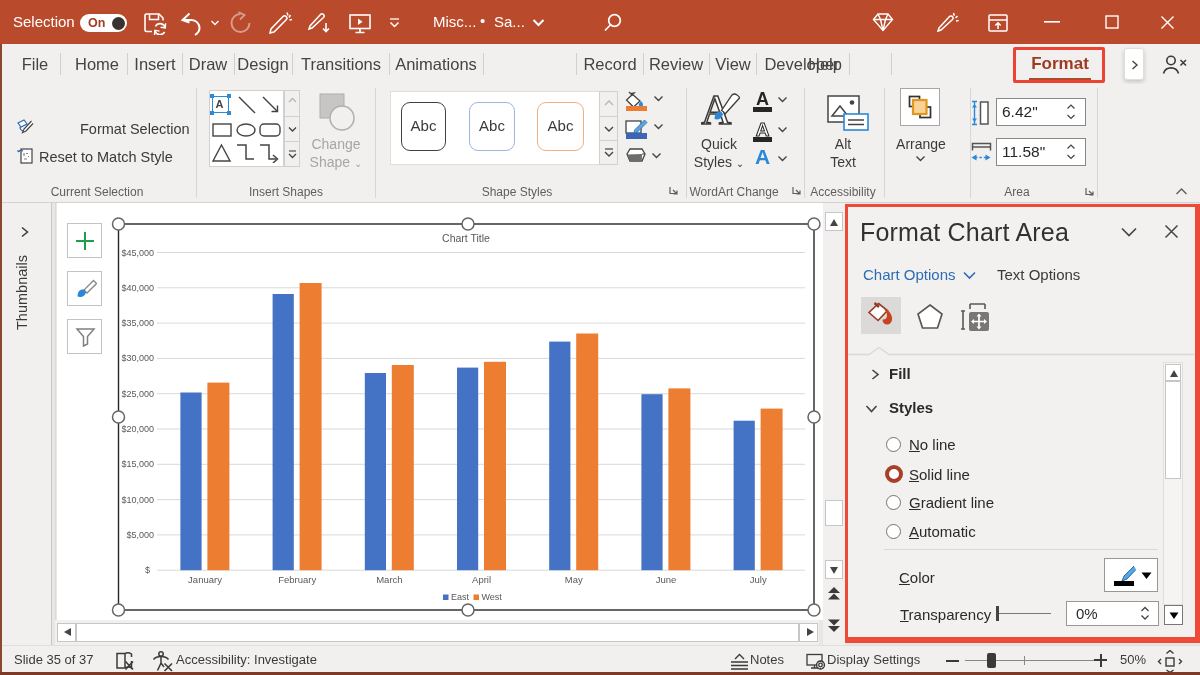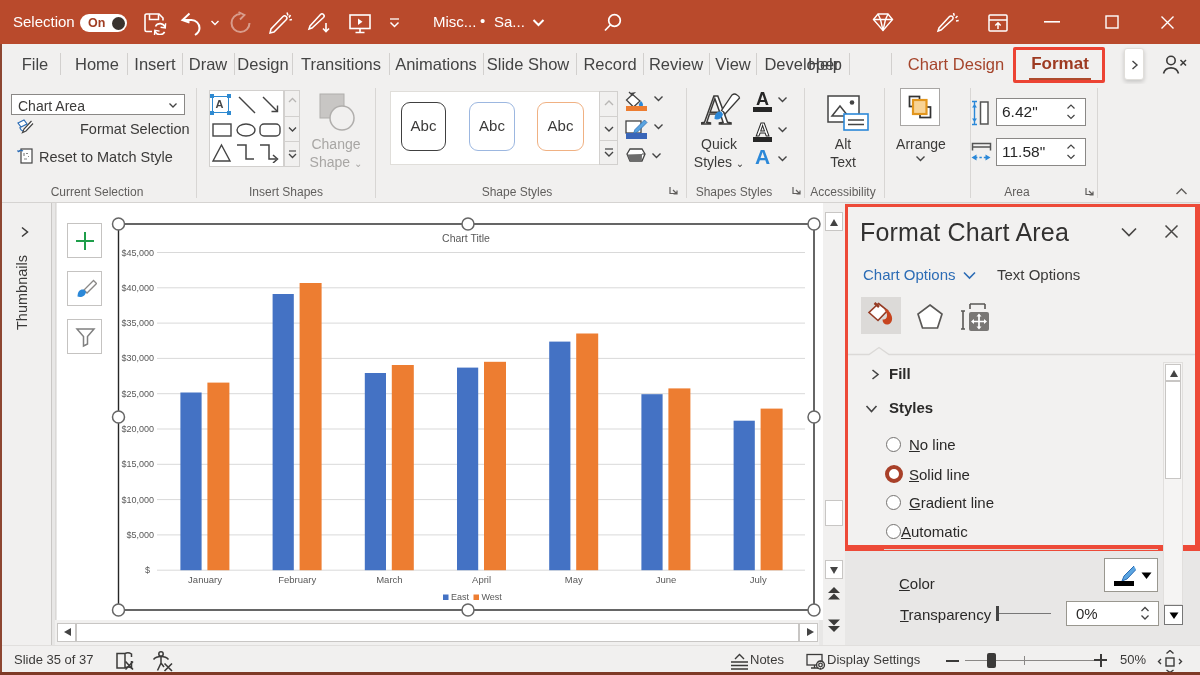--- a/index.html
+++ b/index.html
@@ -16,21 +16,21 @@
 
 #ribbon { position:absolute; left:0; top:84px; width:1200px; height:119px; background:#f1f0ef; border-bottom:1px solid #d5d3d1; }
 .gdiv { position:absolute; top:4px; width:1px; height:110px; background:#d8d6d4; }
 .glabel { position:absolute; top:101px; font-size:12px; color:#605e5c; transform:translateX(-50%); white-space:nowrap; }
 .btntext { font-size:14.5px; color:#3b3a39; }
 
 #main { position:absolute; left:0; top:203px; width:1200px; height:442px; background:#e8e7e6; }
 #leftpane { position:absolute; left:0; top:0; width:52px; height:442px; background:#f1f0ef; border-right:1px solid #c9c7c5; }
 #editbg { position:absolute; left:57px; top:0; width:766px; height:417px; background:#fff; }
 
-#panel { position:absolute; left:845px; top:204px; width:355px; height:347px; background:#f2f1f0; border-style:solid; border-color:#ed4a38; border-width:3px 5px 6px 3px; }
+#panel { position:absolute; left:845px; top:204px; width:355px; height:439px; background:#f2f1f0; border-style:solid; border-color:#ed4a38; border-width:3px 5px 6px 3px; }
 .p15 { position:absolute; font-size:15px; color:#2b2a29; white-space:nowrap; }
 .radio { position:absolute; width:15px; height:15px; border:1.5px solid #757371; border-radius:50%; background:#fff; }
 
 #status { position:absolute; left:0; top:645px; width:1200px; height:30px; background:#f1f0ef; border-top:1px solid #e1dfdd; font-size:13px; color:#3b3a39; }
 #status .sitem { position:absolute; top:0; height:28px; line-height:28px; white-space:nowrap; }
 #winborder-left { position:absolute; left:0; top:44px; width:2px; height:631px; background:#8d4631; z-index:50; }
 #winborder-bottom { position:absolute; left:0; top:672px; width:1200px; height:3px; background:#7e3a26; z-index:50; }
 .vline { position:absolute; width:1px; background:#d2d0ce; }
 .whitebox { position:absolute; background:#fff; border:1px solid #acaaa8; }
 </style>
@@ -125,27 +125,25 @@
     </svg>
 </div>
 <div id="tabs">
   <div class="tab" style="left:35px;">File</div>
   <div class="tab" style="left:97px;">Home</div>
   <div class="tab" style="left:155px;">Insert</div>
   <div class="tab" style="left:208px;">Draw</div>
   <div class="tab" style="left:263px;">Design</div>
   <div class="tab" style="left:341px;">Transitions</div>
   <div class="tab" style="left:436px;">Animations</div>
-  <div class="tab" style="left:528px;">Slide Show</div>
   <div class="tab" style="left:610px;">Record</div>
   <div class="tab" style="left:676px;">Review</div>
   <div class="tab" style="left:733px;">View</div>
   <div class="tab" style="left:802px;">Developer</div>
   <div class="tab" style="left:825px;">Help</div>
-  <div class="tab" style="left:956px; color:#a5452c;">Chart Design</div>
   <div class="tab" style="left:1060px; color:#9d3a21; font-weight:bold; font-size:17px;">Format</div>
   <div style="position:absolute; left:1029px; top:34px; width:62px; height:4px; background:#ae4a2d;"></div>
   <div style="position:absolute; left:1013px; top:3px; width:92px; height:36px; border:3px solid #ec4333; border-radius:2px;"></div>
   <div class="tabsep" style="left:60px;"></div>
   <div class="tabsep" style="left:127px;"></div>
   <div class="tabsep" style="left:182px;"></div>
   <div class="tabsep" style="left:234px;"></div>
   <div class="tabsep" style="left:292px;"></div>
   <div class="tabsep" style="left:389px;"></div>
   <div class="tabsep" style="left:483px;"></div>
@@ -161,26 +159,20 @@
       </svg>
   </div>
   <svg class="abs" style="left:1158px; top:8px;" width="30" height="26" viewBox="0 0 30 26" fill="none" stroke="#3b3a39" stroke-width="1.6">
     <circle cx="13" cy="8.5" r="4.2"></circle>
     <path d="M5.5 21.5 a7.8 7.8 0 0 1 15 0"></path>
     <path d="M22.5 8 L28 13.5 M28 8 L22.5 13.5" stroke-width="1.5"></path>
   </svg>
 </div>
 <div id="ribbon">
 
-  <div class="whitebox" style="left:11px; top:10px; width:174px; height:21px; border-color:#8a8886;">
-    <span style="position:absolute; left:6px; top:3px; font-size:14px; color:#3b3a39;">Chart Area</span>
-    <svg style="position:absolute; right:6px; top:7px;" width="10" height="7" viewBox="0 0 10 7" fill="none" stroke="#444" stroke-width="1.3">
-        <path d="M1.5 1.5 L5 5 L8.5 1.5"></path>
-      </svg>
-  </div>
   <svg class="abs" style="left:16px; top:34px;" width="18" height="18" viewBox="0 0 18 18" fill="none">
     <path d="M2 5 L8 2 L11 6 L5 9 Z" fill="#fff" stroke="#2b6cb5" stroke-width="1.2"></path>
     <path d="M4 9 a4 4 0 0 0 4 4" stroke="#2b6cb5" stroke-width="1.3" fill="none"></path>
     <path d="M15.5 3 L8 11 L6.5 14.5 L10 13 L17 5.5" fill="#fff" stroke="#444" stroke-width="1.2"></path>
   </svg>
   <div class="btntext abs" style="left:39px; top:36.5px;margin-left:41px;">Format Selection</div>
   <svg class="abs" style="left:16px; top:62px;" width="18" height="18" viewBox="0 0 18 18" fill="none">
     <rect x="5" y="3" width="11" height="14" fill="#fff" stroke="#444" stroke-width="1.2"></rect>
     <path d="M8 7 L8 10 M8 13 L11 13" stroke="#888" stroke-width="1.2"></path>
     <path d="M12 7.5 L10 7.5 M12 10.5 L13 10.5" stroke="#888" stroke-width="1.2"></path>
@@ -321,21 +313,21 @@
       <text x="10.5" y="15" text-anchor="middle" font-size="19" font-weight="bold" fill="#fff" stroke="#262626" stroke-width="1">A</text>
     </svg>
   <div class="abs" style="left:753px; top:53px; width:19px; height:4.5px; background:#262626;"></div>
   <svg class="abs" style="left:777px; top:42px;" width="11" height="8" viewBox="0 0 11 8" fill="none" stroke="#444" stroke-width="1.4">
       <path d="M1.5 1.5 L5.5 5.5 L9.5 1.5"></path>
     </svg>
   <div class="abs" style="left:752px; top:64px; width:21px; height:18px; font-size:21px; font-weight:bold; color:#2b88d8; text-align:center; line-height:18px;">A</div>
   <svg class="abs" style="left:777px; top:71px;" width="11" height="8" viewBox="0 0 11 8" fill="none" stroke="#444" stroke-width="1.4">
       <path d="M1.5 1.5 L5.5 5.5 L9.5 1.5"></path>
     </svg>
-  <div class="glabel" style="left:734px;">Shapes Styles</div>
+  <div class="glabel" style="left:734px;">WordArt Change</div>
   <svg class="abs" style="left:791px; top:101px;" width="11" height="11" viewBox="0 0 11 11" fill="none" stroke="#605e5c" stroke-width="1.2">
       <path d="M2 2 L2 8.5 L8.5 8.5 M5 5 L9 9 M9 5.5 L9 9 L5.5 9"></path>
     </svg>
   <div class="gdiv" style="left:804px;"></div>
 
   <svg class="abs" style="left:826px; top:10px;" width="44" height="40" viewBox="0 0 44 40" fill="none">
     <rect x="2" y="2" width="31" height="26" fill="#fff" stroke="#444" stroke-width="1.5"></rect>
     <circle cx="26" cy="8.5" r="2.3" fill="#444"></circle>
     <path d="M6 22 L14 12 L22 22 Z" fill="none" stroke="#444" stroke-width="1.5"></path>
     <rect x="18" y="20" width="24" height="16" fill="#fff" stroke="#2b88d8" stroke-width="1.6"></rect>
@@ -579,23 +571,23 @@
       <path d="M1.5 2 L6.5 7.5 L11.5 2"></path>
     </svg>
   <div class="p15" style="left:41px; top:192px; font-weight:bold;">Styles</div>
   <div class="radio" style="left:38px; top:230px;"></div>
   <div class="p15" style="left:61px; top:229px;"><u>N</u>o line</div>
   <div class="radio" style="left:38px; top:259.5px; border-color:#a84029; border-width:4.5px; width:18px; height:18px; left:37px; top:258px;"></div>
   <div class="p15" style="left:61px; top:259px;"><u>S</u>olid line</div>
   <div class="radio" style="left:38px; top:288px;"></div>
   <div class="p15" style="left:61px; top:287px;"><u>G</u>radient line</div>
   <div class="radio" style="left:38px; top:317px;"></div>
-  <div class="p15" style="left:53px; top:316px;text-align:right;"><u>A</u>utomatic</div>
+  <div class="p15" style="left:61px; top:316px;text-align:right;"><u>A</u>utomatic</div>
   <div style="position:absolute; left:36px; top:342px; width:274px; height:1px; background:#dbd9d7;"></div>
-  <div class="p15" style="left:51px; top:362px;margin-top:6px;"><u>C</u>olor</div>
+  <div class="p15" style="left:51px; top:362px;"><u>C</u>olor</div>
   <div style="position:absolute; left:256px; top:351px; width:54px; height:34px; background:#fff; border:1px solid #99978f;">
     <svg style="position:absolute; left:7px; top:6px;" width="24" height="22" viewBox="0 0 24 22" fill="none">
       <path d="M22 1 L12 11 L10 16 L15 14 L24 4.5" fill="#5aa4e0" stroke="#2b6cb5" stroke-width="1"></path>
       <rect x="2" y="16" width="20" height="5" fill="#000"></rect>
     </svg>
     <svg style="position:absolute; right:5px; top:13px;" width="11" height="8" viewBox="0 0 11 8">
         <path d="M0.5 0.5 L10.5 0.5 L5.5 7 Z" fill="#000"></path>
       </svg>
   </div>
   <div class="p15" style="left:52px; top:399px;"><u>T</u>ransparency</div>
@@ -630,20 +622,21 @@
   <svg class="abs" style="left:114px; top:6px;" width="24" height="19" viewBox="0 0 24 19" fill="none" stroke="#3b3a39" stroke-width="1.5">
     <path d="M11 16 L3 16 L3 1.5 L11 1.5 M11 16 L11 1.5 M11 16 c3-2 5-1 6.5 0 L17.5 9 M11 1.5 c3-1.5 5-0.5 6.5 0.5 L17.5 5"></path>
     <path d="M11.5 9.5 L19 17.5 M19 9.5 L11.5 17.5" stroke-width="1.6"></path>
   </svg>
   <svg class="abs" style="left:152px; top:5px;" width="24" height="21" viewBox="0 0 24 21" fill="none" stroke="#3b3a39" stroke-width="1.5">
     <circle cx="9" cy="3" r="2.2"></circle>
     <path d="M1.5 8.5 c2-2.5 4.5-3 7.5-3 c3 0 5.5 0.5 7.5 3"></path>
     <path d="M9 6 L9 12 L5.5 19.5 M9 12 L12 16"></path>
     <path d="M12.5 12.5 L20 20 M20 12.5 L12.5 20" stroke-width="1.6"></path>
   </svg>
+  <div class="sitem" style="left:176px;">Accessibility: Investigate</div>
   <svg class="abs" style="left:730px; top:7px;" width="19" height="18" viewBox="0 0 19 18" fill="none" stroke="#3b3a39" stroke-width="1.4">
     <path d="M5 6 L9.5 1.5 L14 6"></path>
     <path d="M1 9 L18 9 M1 12.5 L18 12.5 M1 16 L18 16"></path>
   </svg>
   <div class="sitem" style="left:750px;">Notes</div>
   <svg class="abs" style="left:806px; top:7px;" width="21" height="19" viewBox="0 0 21 19" fill="none" stroke="#3b3a39" stroke-width="1.3">
     <rect x="1" y="1.5" width="15" height="10.5"></rect>
     <path d="M5 15 L12 15 M8.5 12 L8.5 15"></path>
     <circle cx="14.5" cy="12" r="4" fill="#f1f0ef"></circle>
     <circle cx="14.5" cy="12" r="1.8"></circle>

